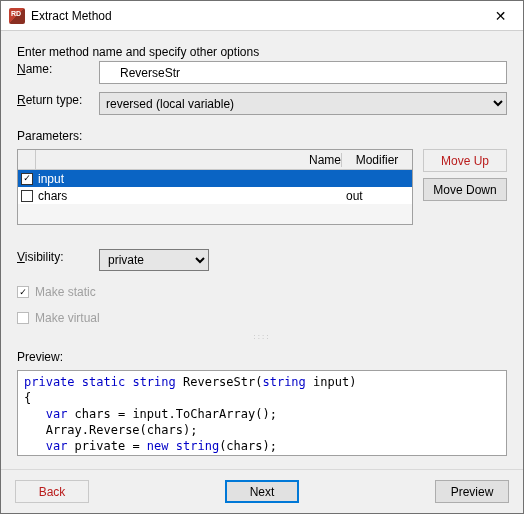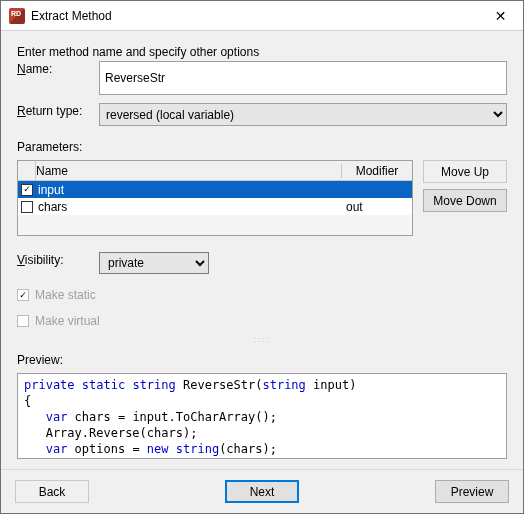--- a/index.html
+++ b/index.html
@@ -8,38 +8,38 @@
 .titlebar{height:30px;background:#fff;display:flex;align-items:center;padding:0 0 0 8px;border-bottom:1px solid #d0d0d0}
 .titlebar .icon{width:16px;height:16px;margin-right:6px;background:linear-gradient(135deg,#c04030 0%,#c04030 50%,#8a2f22 50%);border-radius:2px;position:relative}
 .titlebar .icon::after{content:"RD";position:absolute;font-size:7px;font-weight:bold;color:#fff;left:2px;top:2px}
 .titlebar .title{flex:1;font-size:12px}
 .titlebar .close{width:45px;height:30px;display:flex;align-items:center;justify-content:center;font-size:14px}
 .content{flex:1;padding:14px 16px 10px 16px;display:flex;flex-direction:column}
 .intro{margin-bottom:2px}
 .row{display:flex;align-items:flex-start;margin-bottom:8px}
 .lbl{width:82px;padding-top:1px}
 .underline{text-decoration:underline}
-.textbox{flex:1;height:34px;border:1px solid #a0a0a0;background:#fff;padding:0 5px;font-size:12px;font-family:inherit}
+.textbox{flex:1;height:23px;border:1px solid #a0a0a0;background:#fff;padding:0 20px;font-size:12px;font-family:inherit}
 .select{flex:1;height:23px;border:1px solid #a0a0a0;background:#e6e6e6;font-size:12px;font-family:inherit;padding:0 2px}
 .section-label{margin:6px 0 6px 0}
 .param-area{display:flex;gap:10px}
 .grid{flex:1;border:1px solid #a0a0a0;background:#f5f5f5}
 .grid-head{display:flex;background:#f0f0f0;border-bottom:1px solid #c9c9c9;height:20px;align-items:center}
 .gh-check{width:18px;border-right:1px solid #c9c9c9;height:100%}
-.gh-name{flex:1;text-align:left;border-right:1px solid #c9c9c9}
+.gh-name{flex:1;text-align:right;border-right:1px solid #c9c9c9}
 .gh-mod{width:70px;text-align:center}
 .grid-row{display:flex;height:17px;align-items:center;background:#fff}
 .grid-row.selected{background:#0a64c4;color:#fff}
 .gr-check{width:18px;display:flex;align-items:center;justify-content:center}
 .chk{width:12px;height:12px;border:1px solid #333;background:#fff;display:inline-flex;align-items:center;justify-content:center;font-size:9px;color:#000;line-height:1}
 .gr-name{flex:1;padding-left:2px}
 .gr-mod{width:70px;padding-left:4px}
 .btncol{display:flex;flex-direction:column;gap:6px;width:84px}
 .btn{height:23px;border:1px solid #adadad;background:#e1e1e1;font-size:12px;font-family:inherit}
-.btn:disabled{color:#000000;border-color:#c9c9c9;background:#f0f0f0}
+.btn:disabled{color:#b91c1c;border-color:#c9c9c9;background:#f0f0f0}
 .btn.primary{border:2px solid #0078d7;background:#e1e1e1}
 .vis-select{width:110px;height:22px;border:1px solid #7a7a7a;background:#e6e6e6;font-size:12px;padding:0 4px}
 .cbrow{display:flex;align-items:center;gap:6px;margin:6px 0;color:#a0a0a0}
 .cbrow .chk{border-color:#bbb}
 .preview-box{border:1px solid #a0a0a0;background:#fff;padding:3px 6px;font-family:Consolas,monospace;font-size:12px;line-height:16px;height:86px;overflow:hidden;white-space:pre}
 .kw{color:#0000c8}
 .footer{display:flex;justify-content:space-between;gap:8px;padding:10px 14px;border-top:1px solid #d9d9d9}
 .footer .btn{width:74px}
 .gripper{height:7px;display:flex;align-items:center;justify-content:center;color:#b8b8b8;font-size:8px;letter-spacing:2px;margin:2px 0 4px 0}
 </style>
@@ -90,42 +90,42 @@
           <div class="gr-mod">out</div>
         </div>
         <div style="height:20px;background:#f5f5f5"></div>
       </div>
       <div class="btncol">
         <button class="btn" disabled="">Move Up</button>
         <button class="btn">Move Down</button>
       </div>
     </div>
 
-    <div class="row" style="margin-top:16px">
+    <div class="row" style="margin-top:24px">
       <div class="lbl"><span class="underline">V</span><span>isibility:</span></div>
       <select class="vis-select"><option>private</option></select>
     </div>
 
     <div class="cbrow">
       <span class="chk">✓</span>
       <span>Make static</span>
     </div>
     <div class="cbrow">
       <span class="chk"></span>
       <span>Make virtual</span>
     </div>
 
     <div class="gripper">::::</div>
 
     <div class="section-label">Preview:</div>
     <div class="preview-box"><span class="kw">private</span> <span class="kw">static</span> <span class="kw">string</span><span> ReverseStr(</span><span class="kw">string</span><span> input)</span>
 <span>{</span>
 <span>   </span><span class="kw">var</span><span> chars = input.ToCharArray();</span>
 <span>   Array.Reverse(chars);</span>
-<span>   </span><span class="kw">var</span><span> options = </span><span class="kw">new</span><span> </span><span class="kw">string</span><span>(chars);</span>
+<span>   </span><span class="kw">var</span><span> private = </span><span class="kw">new</span><span> </span><span class="kw">string</span><span>(chars);</span>
 <span>   </span><span class="kw">return</span><span> reversed;</span></div>
   </div>
 
   <div class="footer">
     <button class="btn" disabled="">Back</button>
     <button class="btn primary">Next</button>
     <button class="btn">Preview</button>
   </div>
 </div>
 

